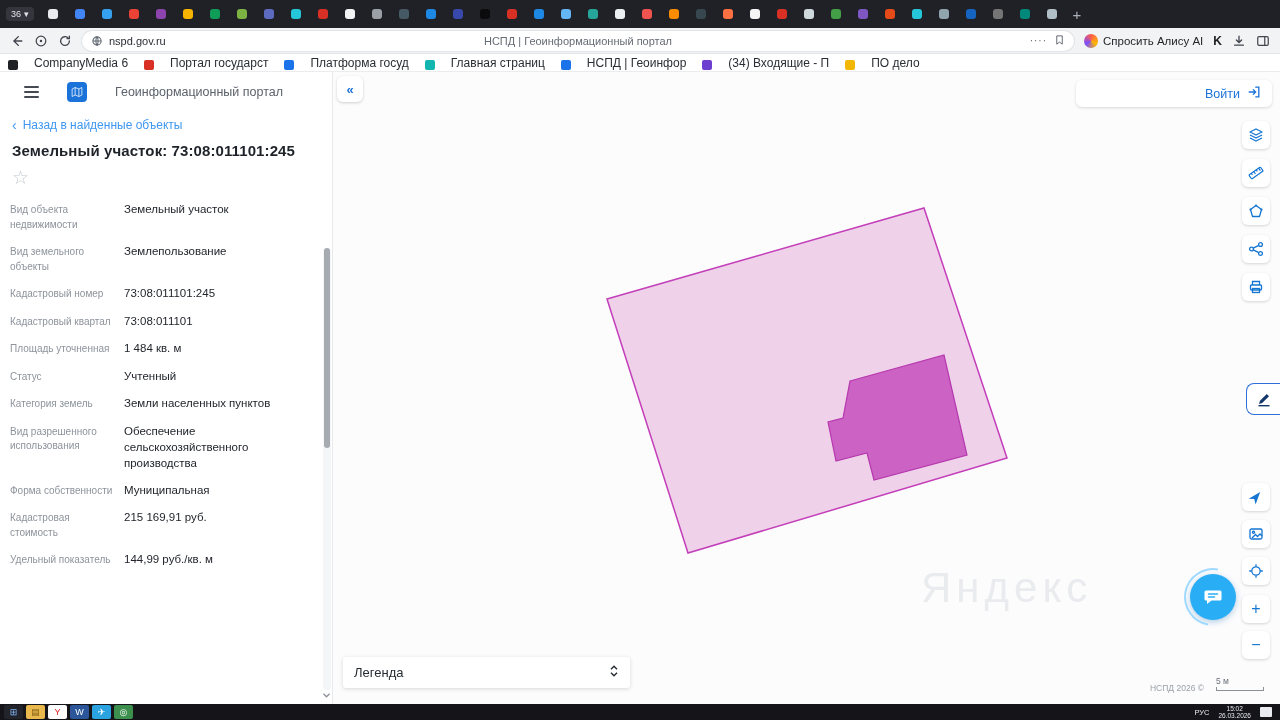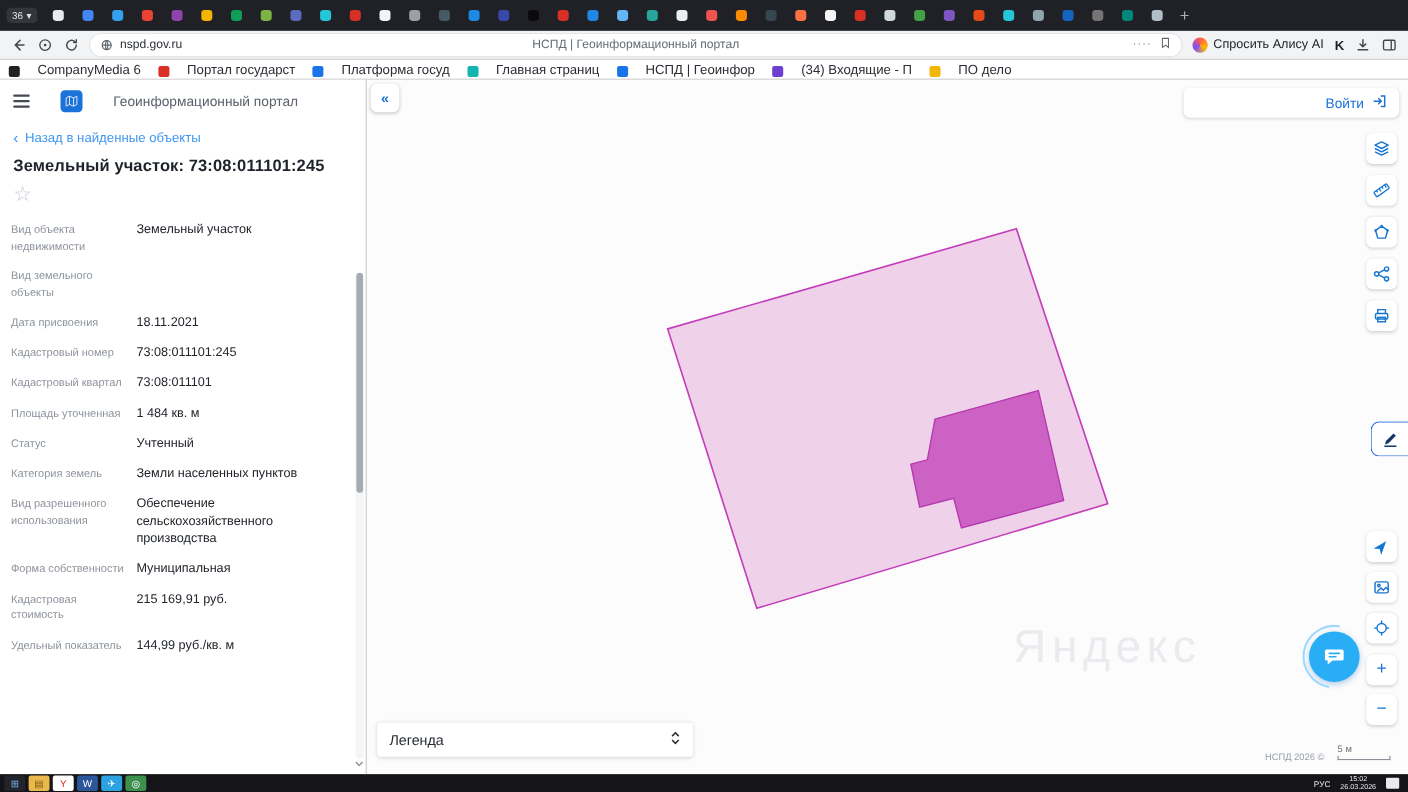--- a/index.html
+++ b/index.html
@@ -31,21 +31,21 @@
 .bookmarksbar{position:absolute;top:54px;left:0;right:0;height:18px;background:#fff;border-bottom:1px solid #ececef;display:flex;align-items:center;padding:0 8px;gap:16px;overflow:hidden}
 .bm{display:flex;align-items:flex-end;gap:16px;font-size:12px;color:#2a2e34;white-space:nowrap;flex:none}
 .bmdot{width:10px;height:10px;border-radius:2px;display:block}
 
 
 .app{position:absolute;top:72px;left:0;right:0;bottom:16px;display:flex}
 .sidebar{position:relative;width:333px;flex:none;background:#fff;border-right:1px solid #e8e9ec;overflow:hidden}
 .map{position:relative;flex:1;background:#fcfcfd;overflow:hidden}
 
 
-.sb-header{display:flex;align-items:center;gap:28px;padding:10px 12px 6px}
+.sb-header{display:flex;align-items:center;gap:28px;padding:10px 24px 6px}
 .burger{width:15px;display:flex;flex-direction:column;gap:3px}
 .burger span{height:2px;background:#454a52;border-radius:1px}
 .sb-logo{width:20px;height:20px;border-radius:4px;background:var(--accent);display:flex;align-items:center;justify-content:center;flex:none}
 .sb-title{font-size:12.5px;color:#5b626b}
 .backlink{display:flex;align-items:center;gap:6px;color:#3f97f0;font-size:12px;padding:10px 12px 0;cursor:pointer}
 .backlink .chev{font-size:14px;line-height:1}
 .sb-pagetitle{font-size:15px;font-weight:700;color:#1e232a;padding:10px 12px 0;letter-spacing:.1px}
 .star{font-size:19px;color:#c3c8d0;padding:9px 12px 0;line-height:1;width:40px}
 .sb-tabs{display:flex;align-items:flex-end;padding:13px 8px 0 10px;border-bottom:1px solid #e8e9ec}
 .sb-tab{font-size:11px;color:#474d56;padding:4px 7px 7px;white-space:nowrap;cursor:pointer}
@@ -368,26 +368,23 @@
       <div class="star">☆</div>
       <div class="fields">
 
           <div class="field">
             <span class="flabel">Вид объекта недвижимости</span>
             <span class="fvalue">Земельный участок</span>
           </div>
 
           <div class="field">
             <span class="flabel">Вид земельного объекты</span>
-          </div>
-
-          <div class="field">
-            <span class="flabel">Дата присвоения</span>
-            <span class="fvalue">18.11.2021</span>
-          </div>
+            <span class="fvalue">Землепользование</span>
+          </div>
+
 
           <div class="field">
             <span class="flabel">Кадастровый номер</span>
             <span class="fvalue">73:08:011101:245</span>
           </div>
 
           <div class="field">
             <span class="flabel">Кадастровый квартал</span>
             <span class="fvalue">73:08:011101</span>
           </div>

